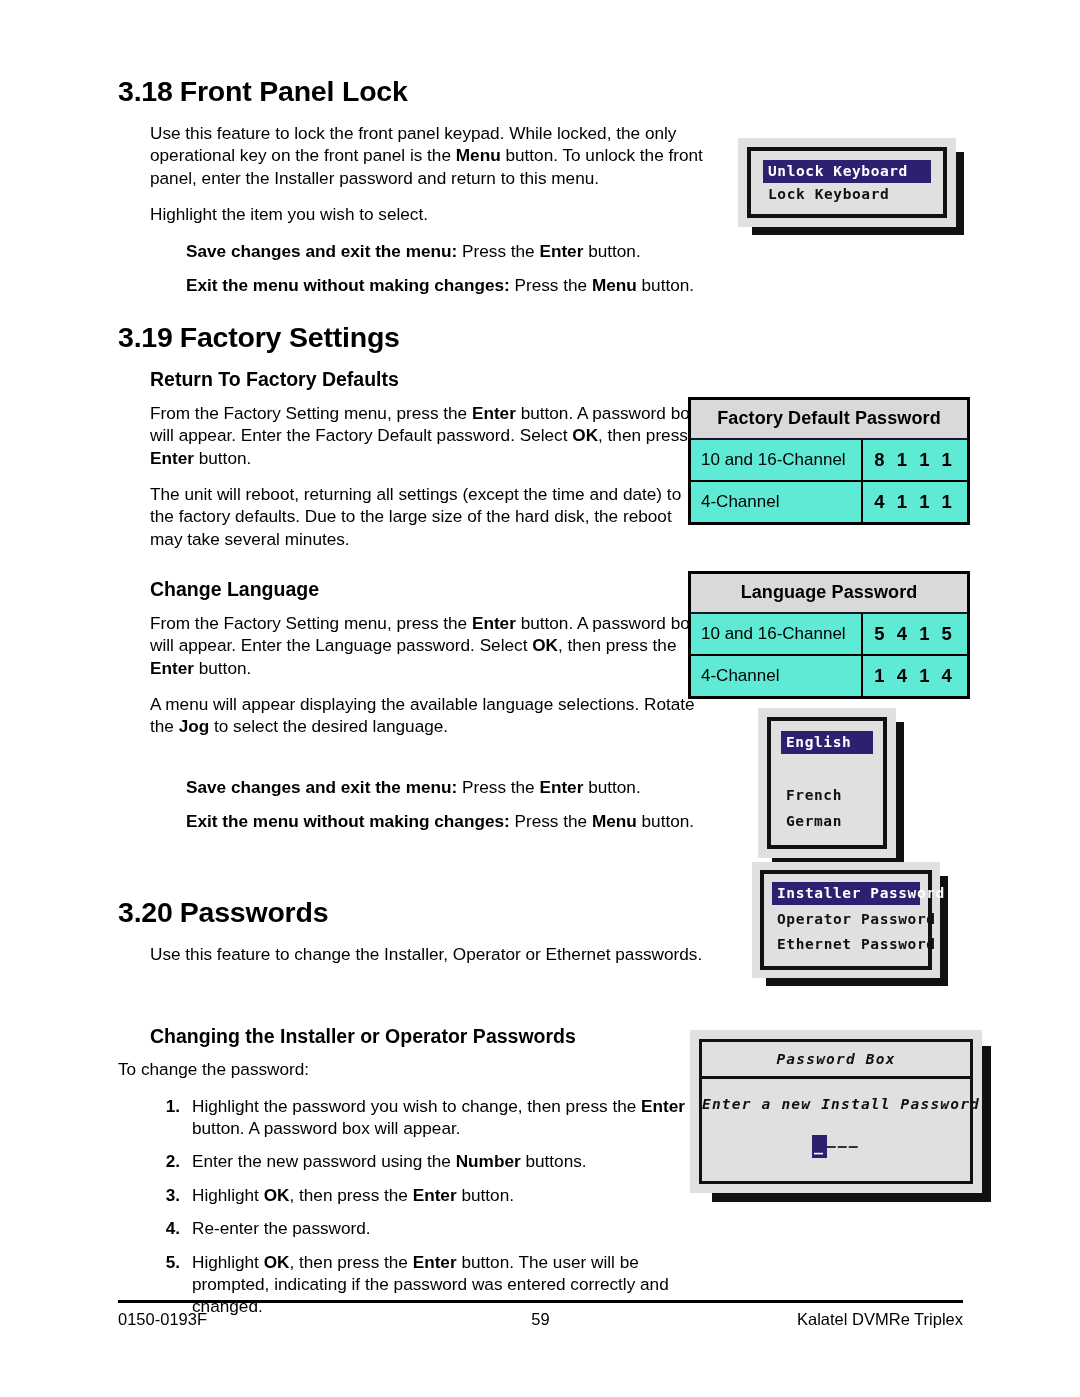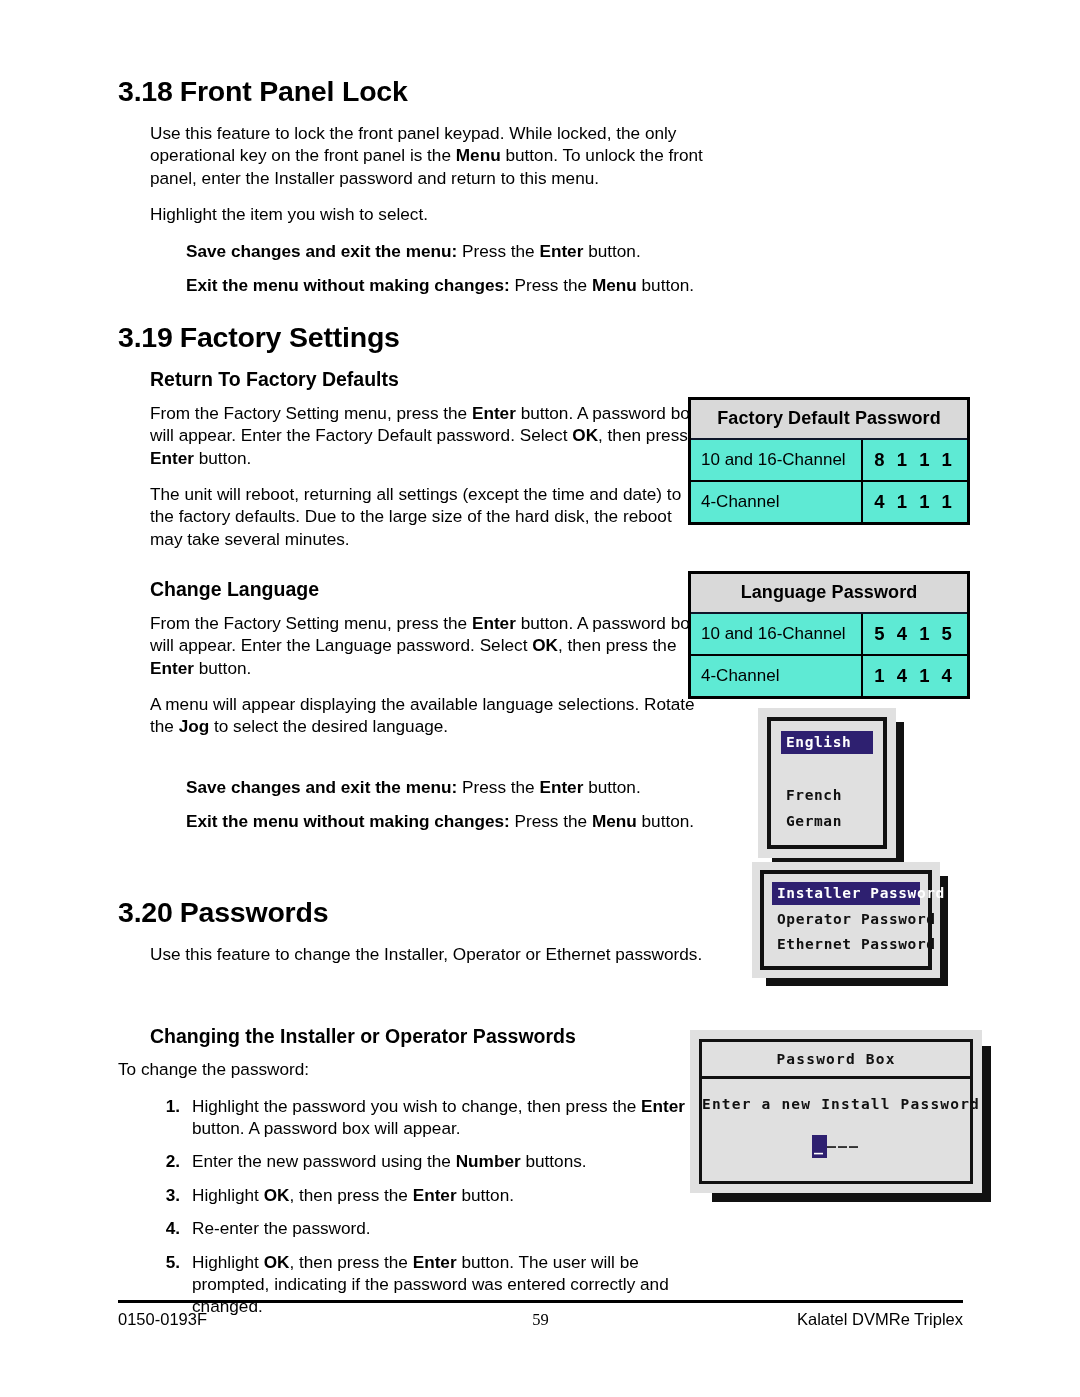--- a/index.html
+++ b/index.html
@@ -159,20 +159,21 @@
     font-weight: bold;
     font-size: 18.5px;
     letter-spacing: 3.5px;
     text-align: center;
     white-space: pre;
   }
 
   
   .pwbox {
     position: absolute;
+    font-style: italic;
   }
   .pwbox .shadow {
     position: absolute;
     left: 22px;
     top: 16px;
     right: -9px;
     bottom: -9px;
     background: #111111;
   }
   .pwbox .outer {
@@ -230,21 +231,21 @@
     left: 118px;
     top: 1300px;
     width: 845px;
     border-top: 3px solid #000000;
     padding-top: 7px;
     font-size: 16.5px;
     display: flex;
     justify-content: space-between;
     align-items: baseline;
   }
-  .footer .center { position: absolute; left: 0; right: 0; text-align: center; font-family: Liberation Serif, serif; }
+  .footer .center { position: absolute; left: 0; right: 0; text-align: center; }
   .footer .left, .footer .right { position: relative; z-index: 2; }
 </style>
 </head>
 <body>
 
 <div class="page">
 
   <div class="content">
 
     <h1 class="section-title">
@@ -306,20 +307,29 @@
         <span class="marker">4.</span>
         <span>Re-enter the password.</span>
       </li>
       <li>
         <span class="marker">5.</span>
         <span>Highlight </span><b>OK</b><span>, then press the </span><b>Enter</b><span> button.  The user will be prompted, indicating if the password was entered correctly and changed.</span>
       </li>
     </ol>
   </div>
 
+  <div class="menu-widget" style="left:738px; top:138px; width:218px;">
+    <div class="shadow"></div>
+    <div class="outer">
+      <div class="inner">
+        <div class="row selected">Unlock Keyboard</div>
+        <div class="row">Lock Keyboard</div>
+      </div>
+    </div>
+  </div>
 
   <div class="pw-table" style="left:688px; top:397px; width:276px;">
     <table>
       <thead>
         <tr>
           <th colspan="2">Factory Default Password</th>
         </tr>
       </thead>
       <tbody>
         <tr>

